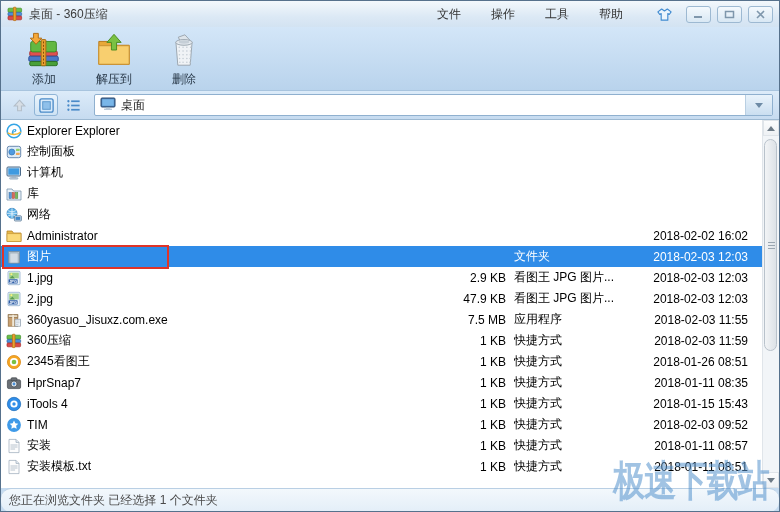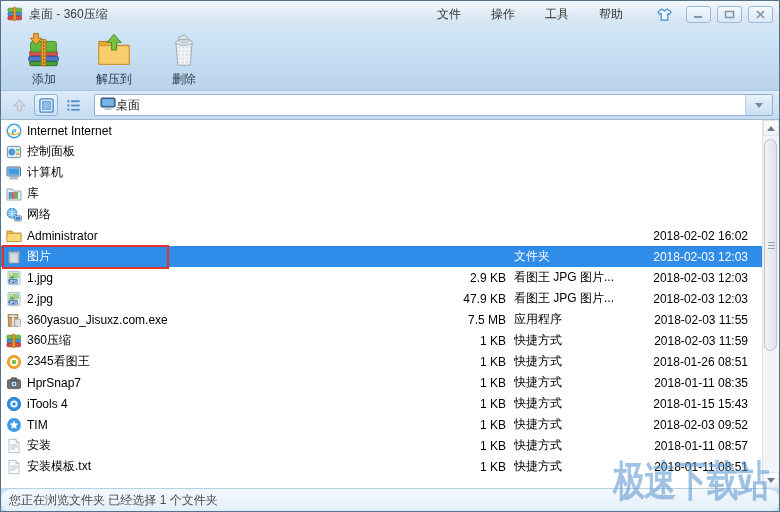--- a/index.html
+++ b/index.html
@@ -59,21 +59,21 @@
     padding:0 6px;
   }
   .nav-btn{ width:24px; height:22px; display:flex; align-items:center; justify-content:center; border-radius:3px; margin-right:3px;}
   .nav-btn svg{ width:17px; height:17px; display:block;}
   .nav-btn.sel{ background:linear-gradient(#eaf4fc,#cfe3f4); border:1px solid #8fb4d6; }
   .addressbox{
     flex:1; height:22px; margin-left:6px; background:#fff;
     border:1px solid #8fb0cf; border-radius:2px;
     display:flex; align-items:center; overflow:hidden;
   }
-  .addr-inner{ flex:1; display:flex; align-items:center; padding-left:5px; }
+  .addr-inner{ flex:1; display:flex; align-items:center; padding-left:5px; gap:5px;}
   .addr-inner svg{ width:16px; height:14px; }
   .addr-text{ color:#222; }
   .combo-drop{
     width:27px; height:100%; border-left:1px solid #b9cfe2;
     background:linear-gradient(#e9f3fb,#cadef0);
     display:flex; align-items:center; justify-content:center;
   }
   .caret-down{ width:0; height:0; border-left:4px solid transparent; border-right:4px solid transparent; border-top:5px solid #6e8ba6; }
   
   .main{ display:flex; height:369px; background:#fff; border-top:1px solid #9db9d2;}
@@ -287,21 +287,21 @@
       <div class="filelist" id="filelist">
           <div class="row">
     <span class="cell-name">
       <span class="ric">
                 <svg viewBox="0 0 16 16">
                   <circle cx="8" cy="8" r="6.8" fill="none" stroke="#35a5e5" stroke-width="1.6"></circle>
                   <text x="8" y="12" font-size="11.5" font-style="italic" font-weight="bold" fill="#35a5e5" text-anchor="middle" font-family="serif">e</text>
                   <path d="M1.5 9.8C6 12 11 12 14.8 9" stroke="#f5b731" stroke-width="1.4" fill="none"></path>
                 </svg>
               </span>
-      <span class="nm">Internet Internet</span>
+      <span class="nm">Explorer Explorer</span>
     </span>
     <span class="cell-size"></span>
     <span class="cell-type"></span>
     <span class="cell-date"></span>
   </div>
           <div class="row">
     <span class="cell-name">
       <span class="ric">
                 <svg viewBox="0 0 16 16">
                   <rect x="1.3" y="2.3" width="13.4" height="11.4" rx="2" fill="#dcebf8" stroke="#6a8ab0"></rect>

